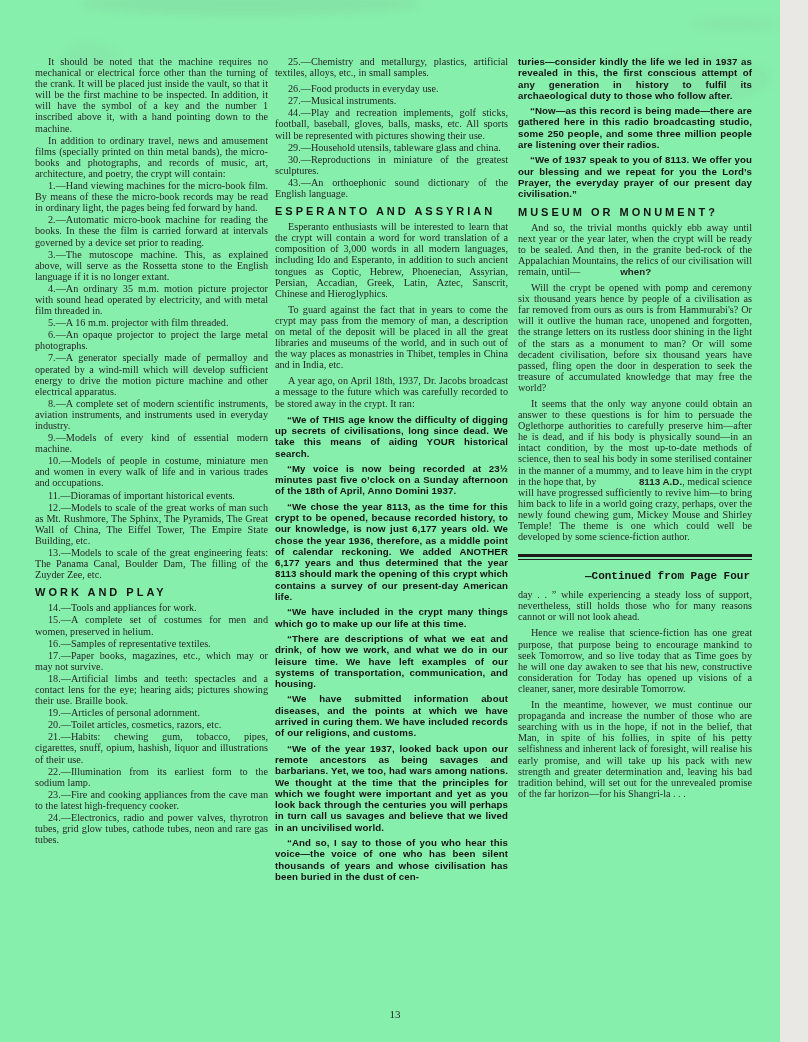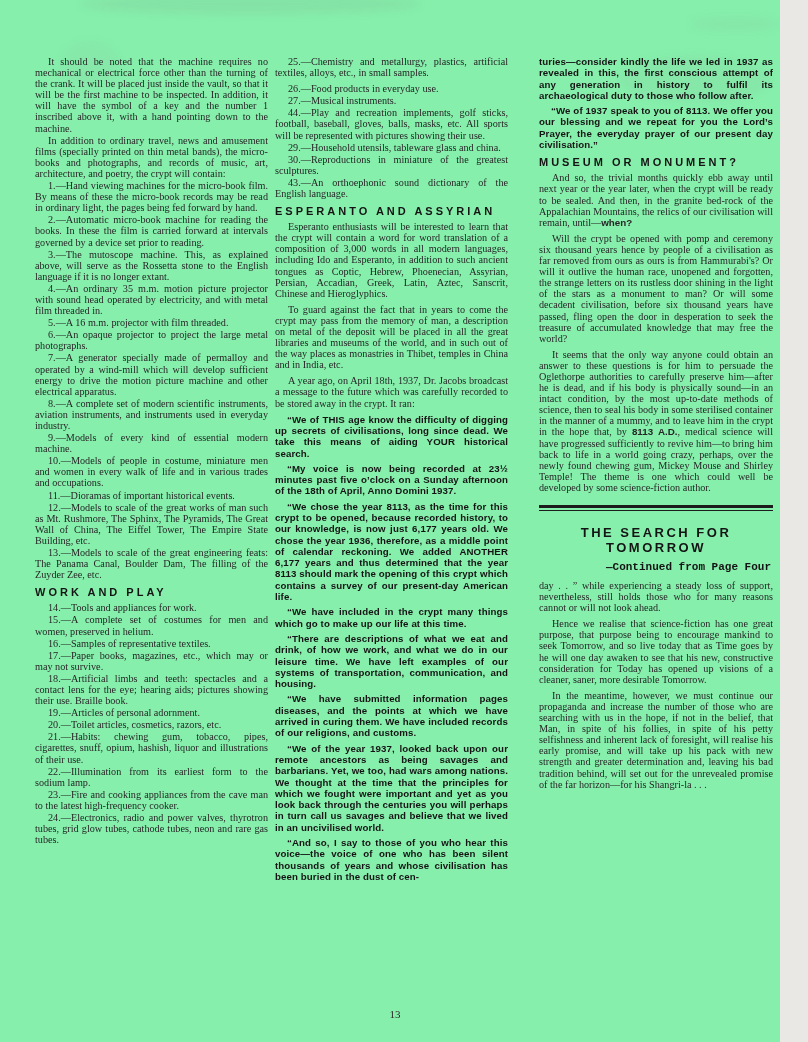--- a/index.html
+++ b/index.html
@@ -15,21 +15,21 @@
   
   .smudge{position:absolute;pointer-events:none;border-radius:50%;filter:blur(4px);}
   .s1{left:80px;top:-6px;width:340px;height:20px;background:rgba(120,120,120,0.10);}
   .s2{left:620px;top:56px;width:150px;height:46px;background:rgba(130,130,130,0.07);}
   .s3{left:690px;top:16px;width:90px;height:16px;background:rgba(130,130,130,0.06);}
   .s4{left:60px;top:40px;width:60px;height:50px;background:rgba(130,130,130,0.05);}
 
   .col{position:absolute;top:56px;height:960px;overflow:hidden;}
   .col1{left:35px;width:233px;}
   .col2{left:275px;width:233px;}
-  .col3{left:539px;width:234px;}
+  .col3{left:518px;width:234px;}
 
   .serif, .serif-noindent{
     font-family:"Liberation Serif", serif;
     font-size:10.2px;line-height:11.1px;
     text-align:justify;margin:0 0 1px 0;
     text-indent:13px;color:#262626;
   }
   .serif-noindent{text-indent:0;}
   .boldsans, .boldsans-noindent{
     font-family:"Liberation Sans", sans-serif;
@@ -62,21 +62,21 @@
     margin:0 2px 7px 0;text-indent:0;
   }
   .divider{
     height:2px;
     border-top:3px solid #1c1c1c;
     border-bottom:1px solid #1c1c1c;
     margin:12px 0 10px 0;
   }
   .run-bold{
     font-family:"Liberation Sans", sans-serif;
-    font-weight:bold;font-size:9.8px;
+    font-weight:bold;font-size:9.8px;margin-left:40px;
   }
   .folio{
     position:absolute;left:0;right:0;top:1008px;
     text-align:center;
     font-family:"Liberation Serif", serif;
     font-size:11px;color:#2a2a2a;margin-left:10px;
   }
 </style>
 </head>
 <body>
@@ -126,33 +126,33 @@
       <p class="serif">43.—An orthoephonic sound dictionary of the English language.</p>
       <h3 class="heading">ESPERANTO AND ASSYRIAN</h3>
       <p class="serif gap">Esperanto enthusiasts will be interested to learn that the crypt will contain a word for word translation of a composition of 3,000 words in all modern languages, including Ido and Esperanto, in addition to such ancient tongues as Coptic, Hebrew, Phoenecian, Assyrian, Persian, Accadian, Greek, Latin, Aztec, Sanscrit, Chinese and Hieroglyphics.</p>
       <p class="serif gap">To guard against the fact that in years to come the crypt may pass from the memory of man, a description on metal of the deposit will be placed in all the great libraries and museums of the world, and in such out of the way places as monastries in Thibet, temples in China and in India, etc.</p>
       <p class="serif gap">A year ago, on April 18th, 1937, Dr. Jacobs broadcast a message to the future which was carefully recorded to be stored away in the crypt.  It ran:</p>
       <p class="boldsans">“We of THIS age know the difficulty of digging up secrets of civilisations, long since dead.  We take this means of aiding YOUR historical search.</p>
       <p class="boldsans">“My voice is now being recorded at 23½ minutes past five o’clock on a Sunday afternoon of the 18th of April, Anno Domini 1937.</p>
       <p class="boldsans">“We chose the year 8113, as the time for this crypt to be opened, because recorded history, to our knowledge, is now just 6,177 years old.  We chose the year 1936, therefore, as a middle point of calendar reckoning.  We added ANOTHER 6,177 years and thus determined that the year 8113 should mark the opening of this crypt which contains a survey of our present-day American life.</p>
       <p class="boldsans">“We have included in the crypt many things which go to make up our life at this time.</p>
       <p class="boldsans">“There are descriptions of what we eat and drink, of how we work, and what we do in our leisure time.  We have left examples of our systems of transportation, communication, and housing.</p>
-      <p class="boldsans">“We have submitted information pages diseases, and the points at which we have arrived in curing them.  We have included records of our religions, and customs.</p>
+      <p class="boldsans">“We have submitted information about diseases, and the points at which we have arrived in curing them.  We have included records of our religions, and customs.</p>
       <p class="boldsans">“We of the year 1937, looked back upon our remote ancestors as being savages and barbarians.  Yet, we too, had wars among nations.  We thought at the time that the principles for which we fought were important and yet as you look back through the centuries you will perhaps in turn call us savages and believe that we lived in an uncivilised world.</p>
       <p class="boldsans">“And so, I say to those of you who hear this voice—the voice of one who has been silent thousands of years and whose civilisation has been buried in the dust of cen-</p>
     </div>
   <div class="col col3">
       <p class="boldsans-noindent">turies—consider kindly the life we led in 1937 as revealed in this, the first conscious attempt of any generation in history to fulfil its archaeological duty to those who follow after.</p>
+      <p class="boldsans">“Now—as this record is being made—there are gathered here in this radio broadcasting studio, some 250 people, and some three million people are listening over their radios.</p>
       <p class="boldsans">“We of 1937 speak to you of 8113.  We offer you our blessing and we repeat for you the Lord’s Prayer, the everyday prayer of our present day civilisation.”</p>
       <h3 class="heading">MUSEUM OR MONUMENT?</h3>
       <p class="serif gap"><span>And so, the trivial months quickly ebb away until next year or the year later, when the crypt will be ready to be sealed. And then, in the granite bed-rock of the Appalachian Mountains, the relics of our civilisation will remain, until—</span><span class="run-bold">when?</span></p>
       <p class="serif gap">Will the crypt be opened with pomp and ceremony six thousand years hence by people of a civilisation as far removed from ours as ours is from Hammurabi's? Or will it outlive the human race, unopened and forgotten, the strange letters on its rustless door shining in the light of the stars as a monument to man?  Or will some decadent civilisation, before six thousand years have passed, fling open the door in desperation to seek the treasure of accumulated knowledge that may free the world?</p>
       <p class="serif gap"><span>It seems that the only way anyone could obtain an answer to these questions is for him to persuade the Oglethorpe authorities to carefully preserve him—after he is dead, and if his body is physically sound—in an intact condition, by the most up-to-date methods of science, then to seal his body in some sterilised container in the manner of a mummy, and to leave him in the crypt in the hope that, by </span><span class="run-bold">8113 A.D.</span><span>, medical science will have progressed sufficiently to revive him—to bring him back to life in a world going crazy, perhaps, over the newly found chewing gum, Mickey Mouse and Shirley Temple! The theme is one which could well be developed by some science-fiction author.</span></p>
       <div class="divider"></div>
-      <h3 class="heading-center">THE SEARCH FOR TOMORROW</h3>
       <p class="continued">—Continued from Page Four</p>
       <p class="serif-noindent gap">day . . ” while experiencing a steady loss of support, nevertheless, still holds those who for many reasons cannot or will not look ahead.</p>
       <p class="serif gap">Hence we realise that science-fiction has one great purpose, that purpose being to encourage mankind to seek Tomorrow, and so live today that as Time goes by he will one day awaken to see that his new, constructive consideration for Today has opened up visions of a cleaner, saner, more desirable Tomorrow.</p>
       <p class="serif">In the meantime, however, we must continue our propaganda and increase the number of those who are searching with us in the hope, if not in the belief, that Man, in spite of his follies, in spite of his petty selfishness and inherent lack of foresight, will realise his early promise, and will take up his pack with new strength and greater determination and, leaving his bad tradition behind, will set out for the unrevealed promise of the far horizon—for his Shangri-la . . .</p>
     </div>
 
   <div class="folio">13</div>
 </div>
 
 </body></html>

